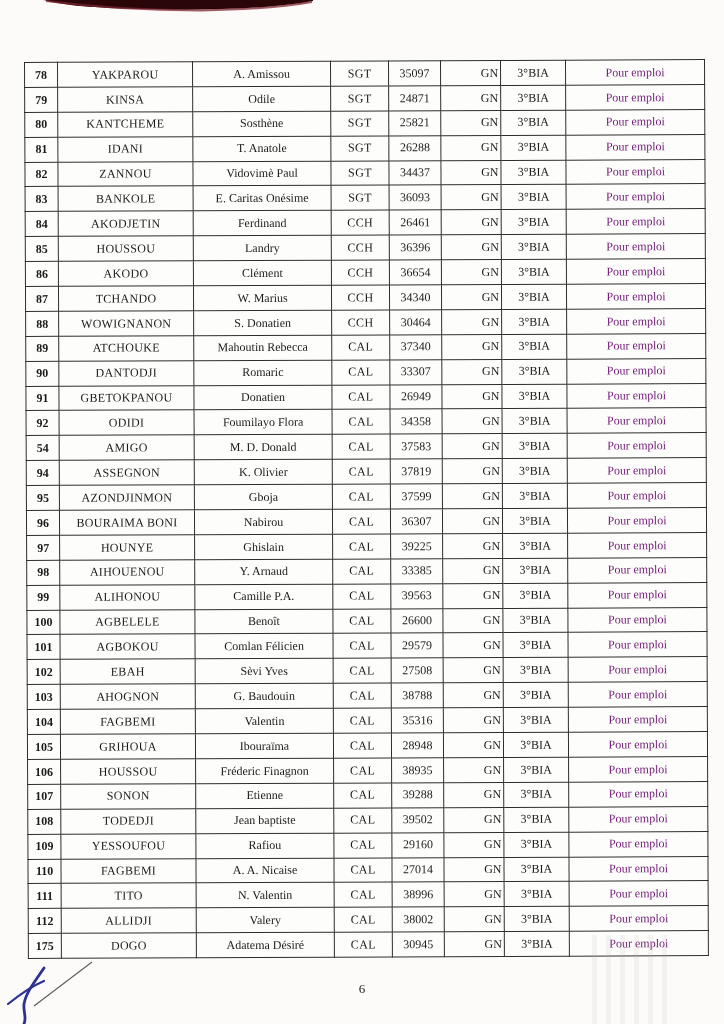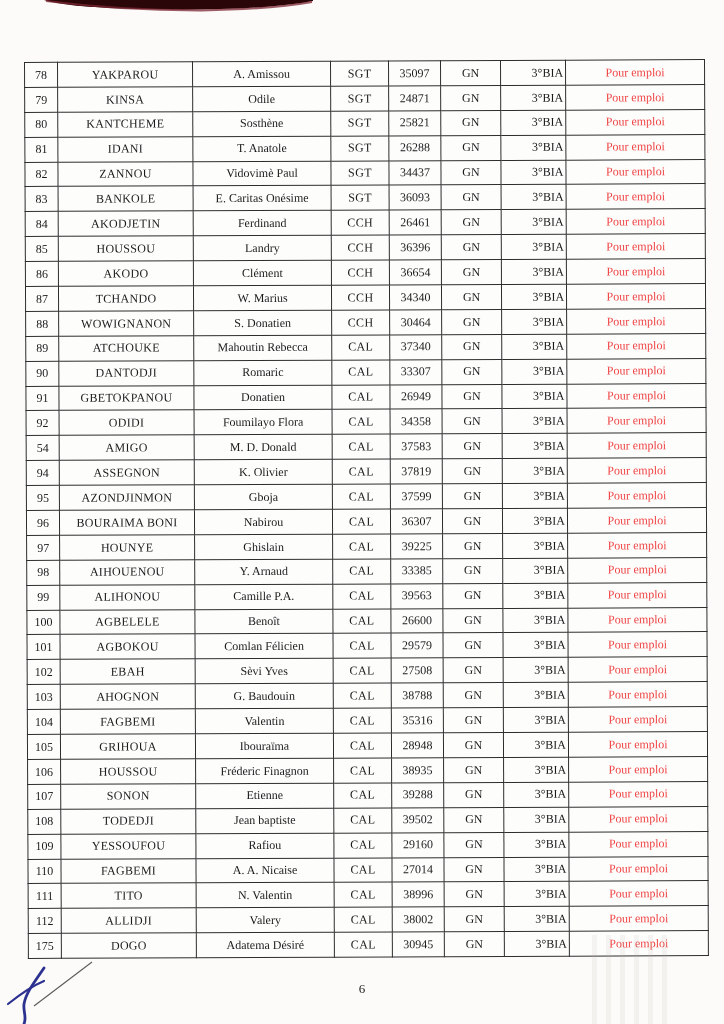--- a/index.html
+++ b/index.html
@@ -42,28 +42,28 @@
   }
   table.roster td {
     height: 23.9px;
     padding: 0 2px;
     font-size: 12px;
     line-height: 1.05;
     white-space: nowrap;
     overflow: hidden;
     vertical-align: middle;
   }
-  td.c-num   { text-align: center; font-size: 12px; }
+  td.c-num   { text-align: center; font-size: 12px; font-weight: bold; }
   td.c-name  { text-align: center; padding-left: 5px; letter-spacing: 0.3px; }
   td.c-first { text-align: center; padding-left: 6px; }
   td.c-rank  { text-align: center; letter-spacing: 0.4px; margin-top: 20px; }
   td.c-mat   { text-align: center; margin-top: 24px; }
-  td.c-gn    { text-align: center; }
-  td.c-bia   { text-align: right; }
-  td.c-note  { text-align: center; font-size: 10px; color: #ef4444; }
+  td.c-gn    { text-align: right; }
+  td.c-bia   { text-align: center; }
+  td.c-note  { text-align: center; font-size: 10px; color: #701a75; }
   
   .page-number {
     position: absolute;
     left: 0;
     width: 724px;
     top: 981px;
     text-align: center;
     font-size: 13px;
     color: #222;
   }

